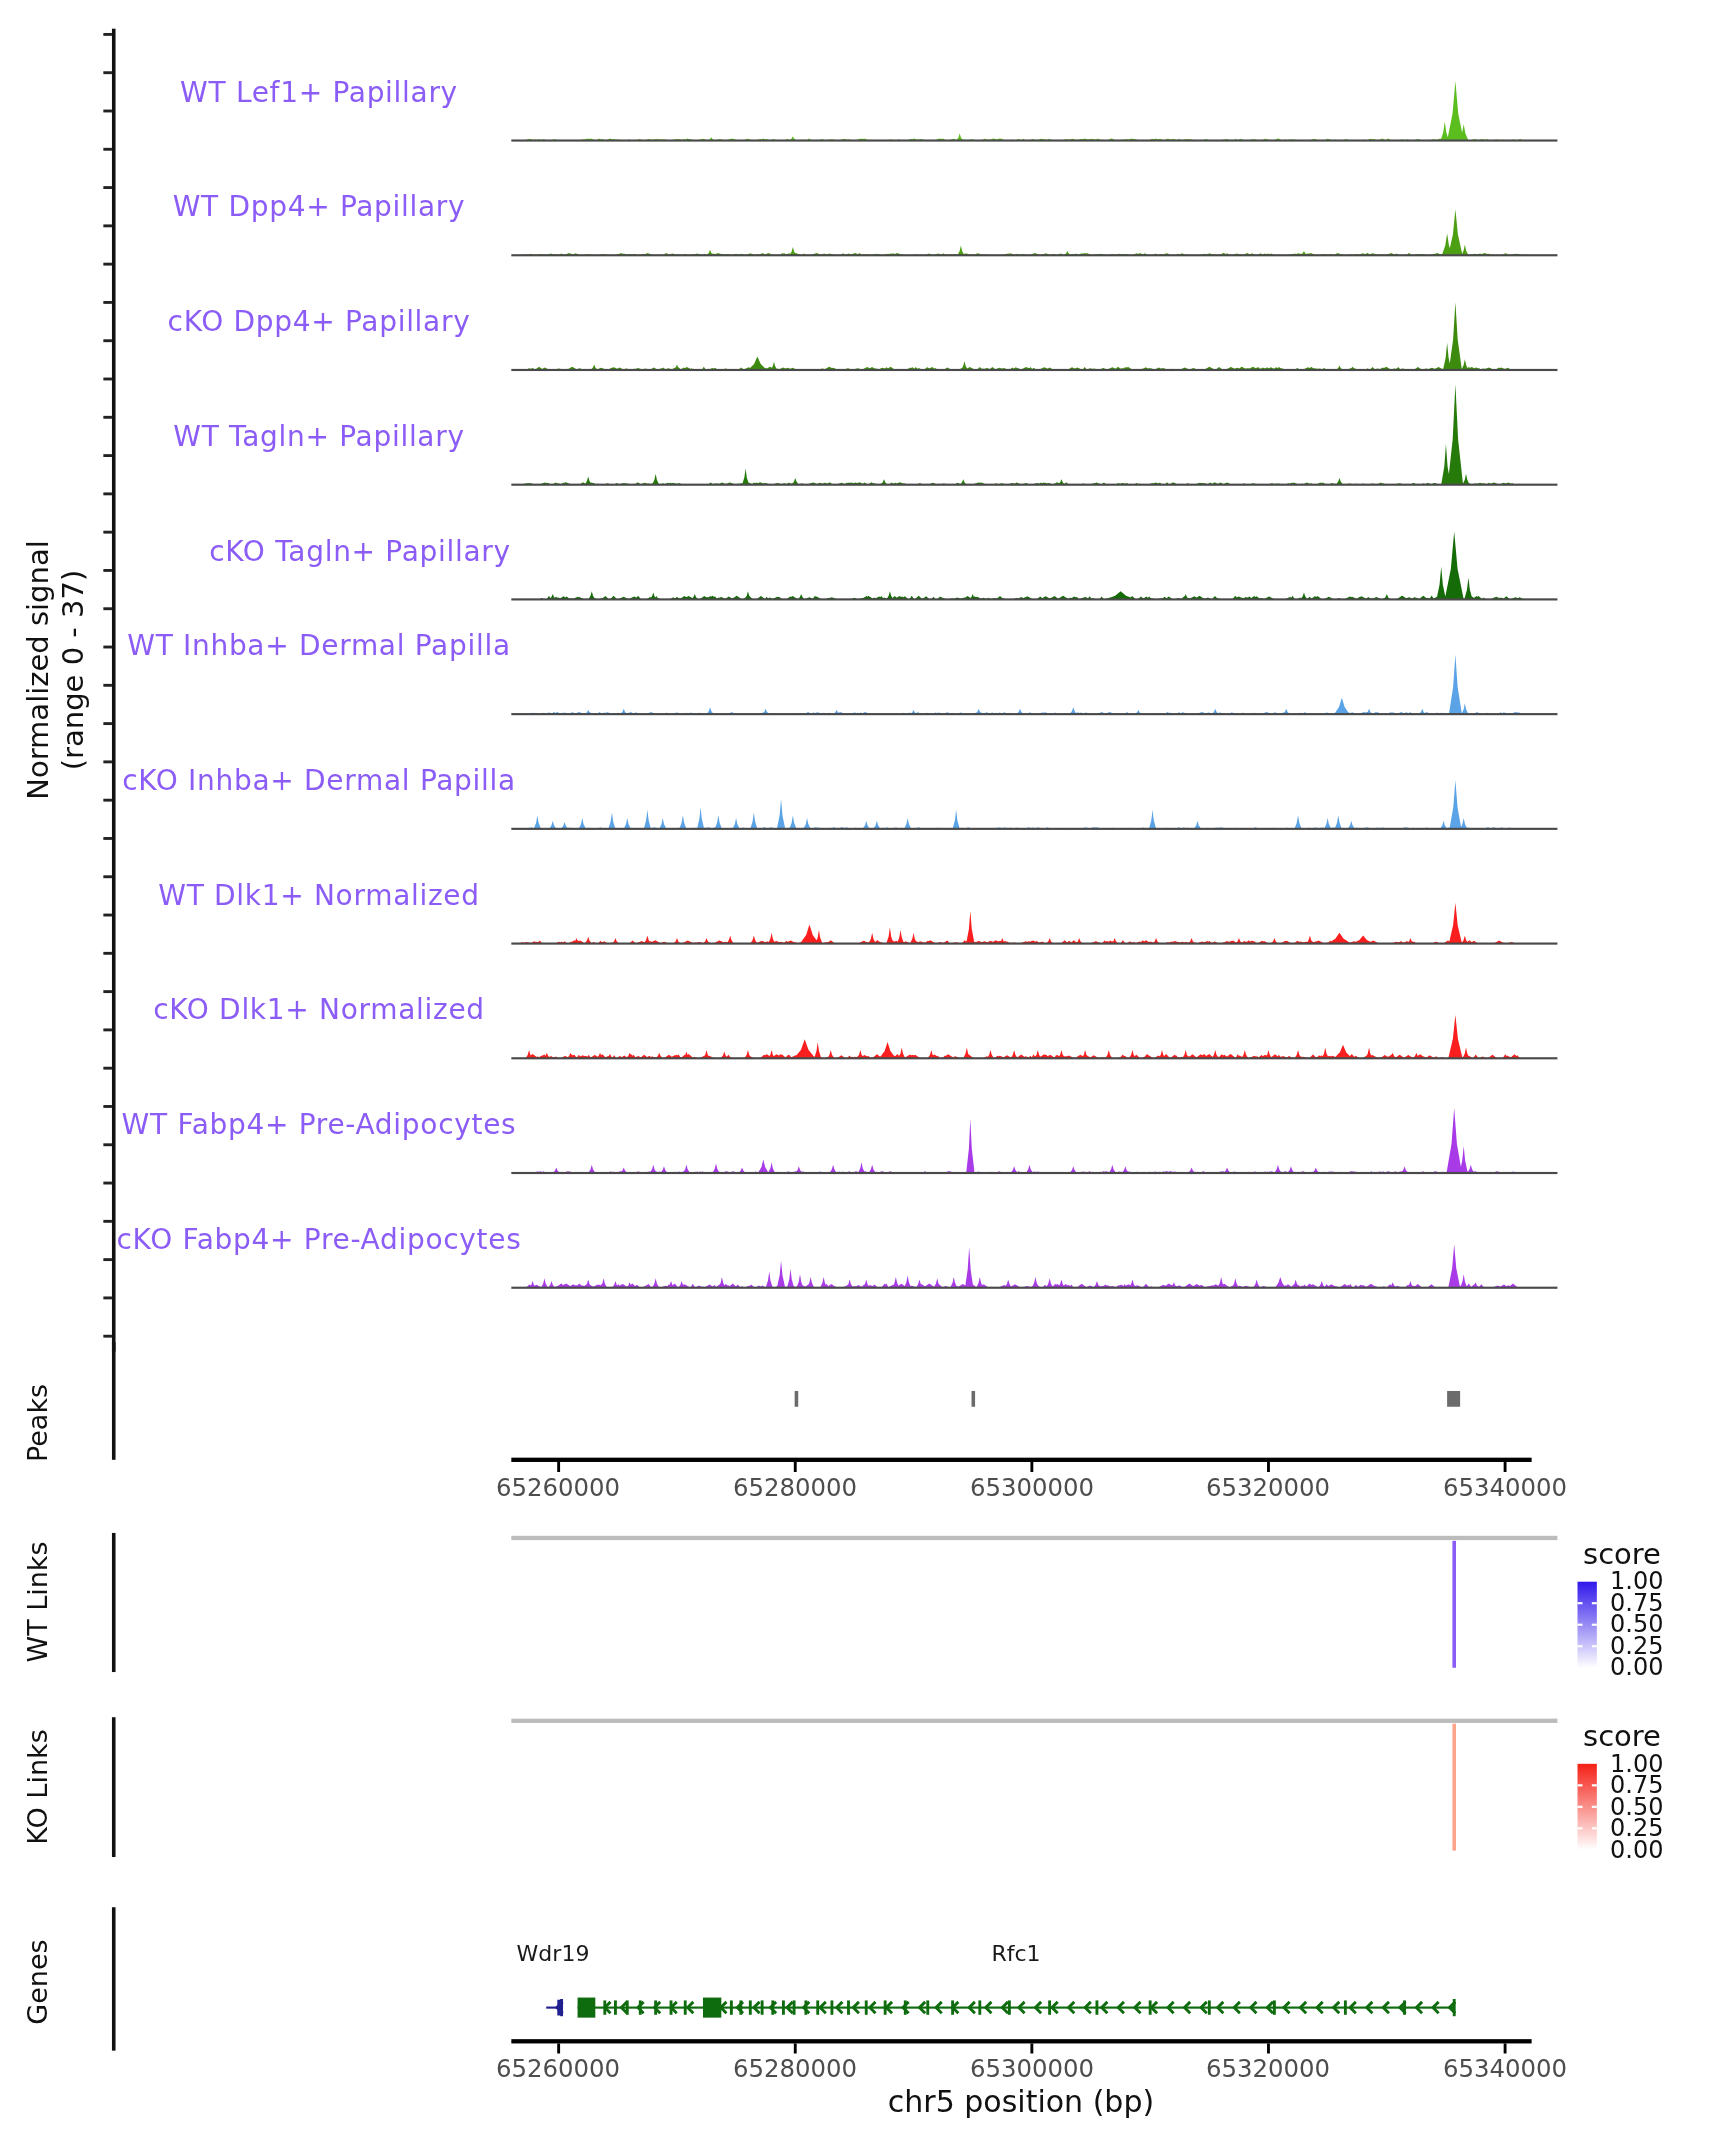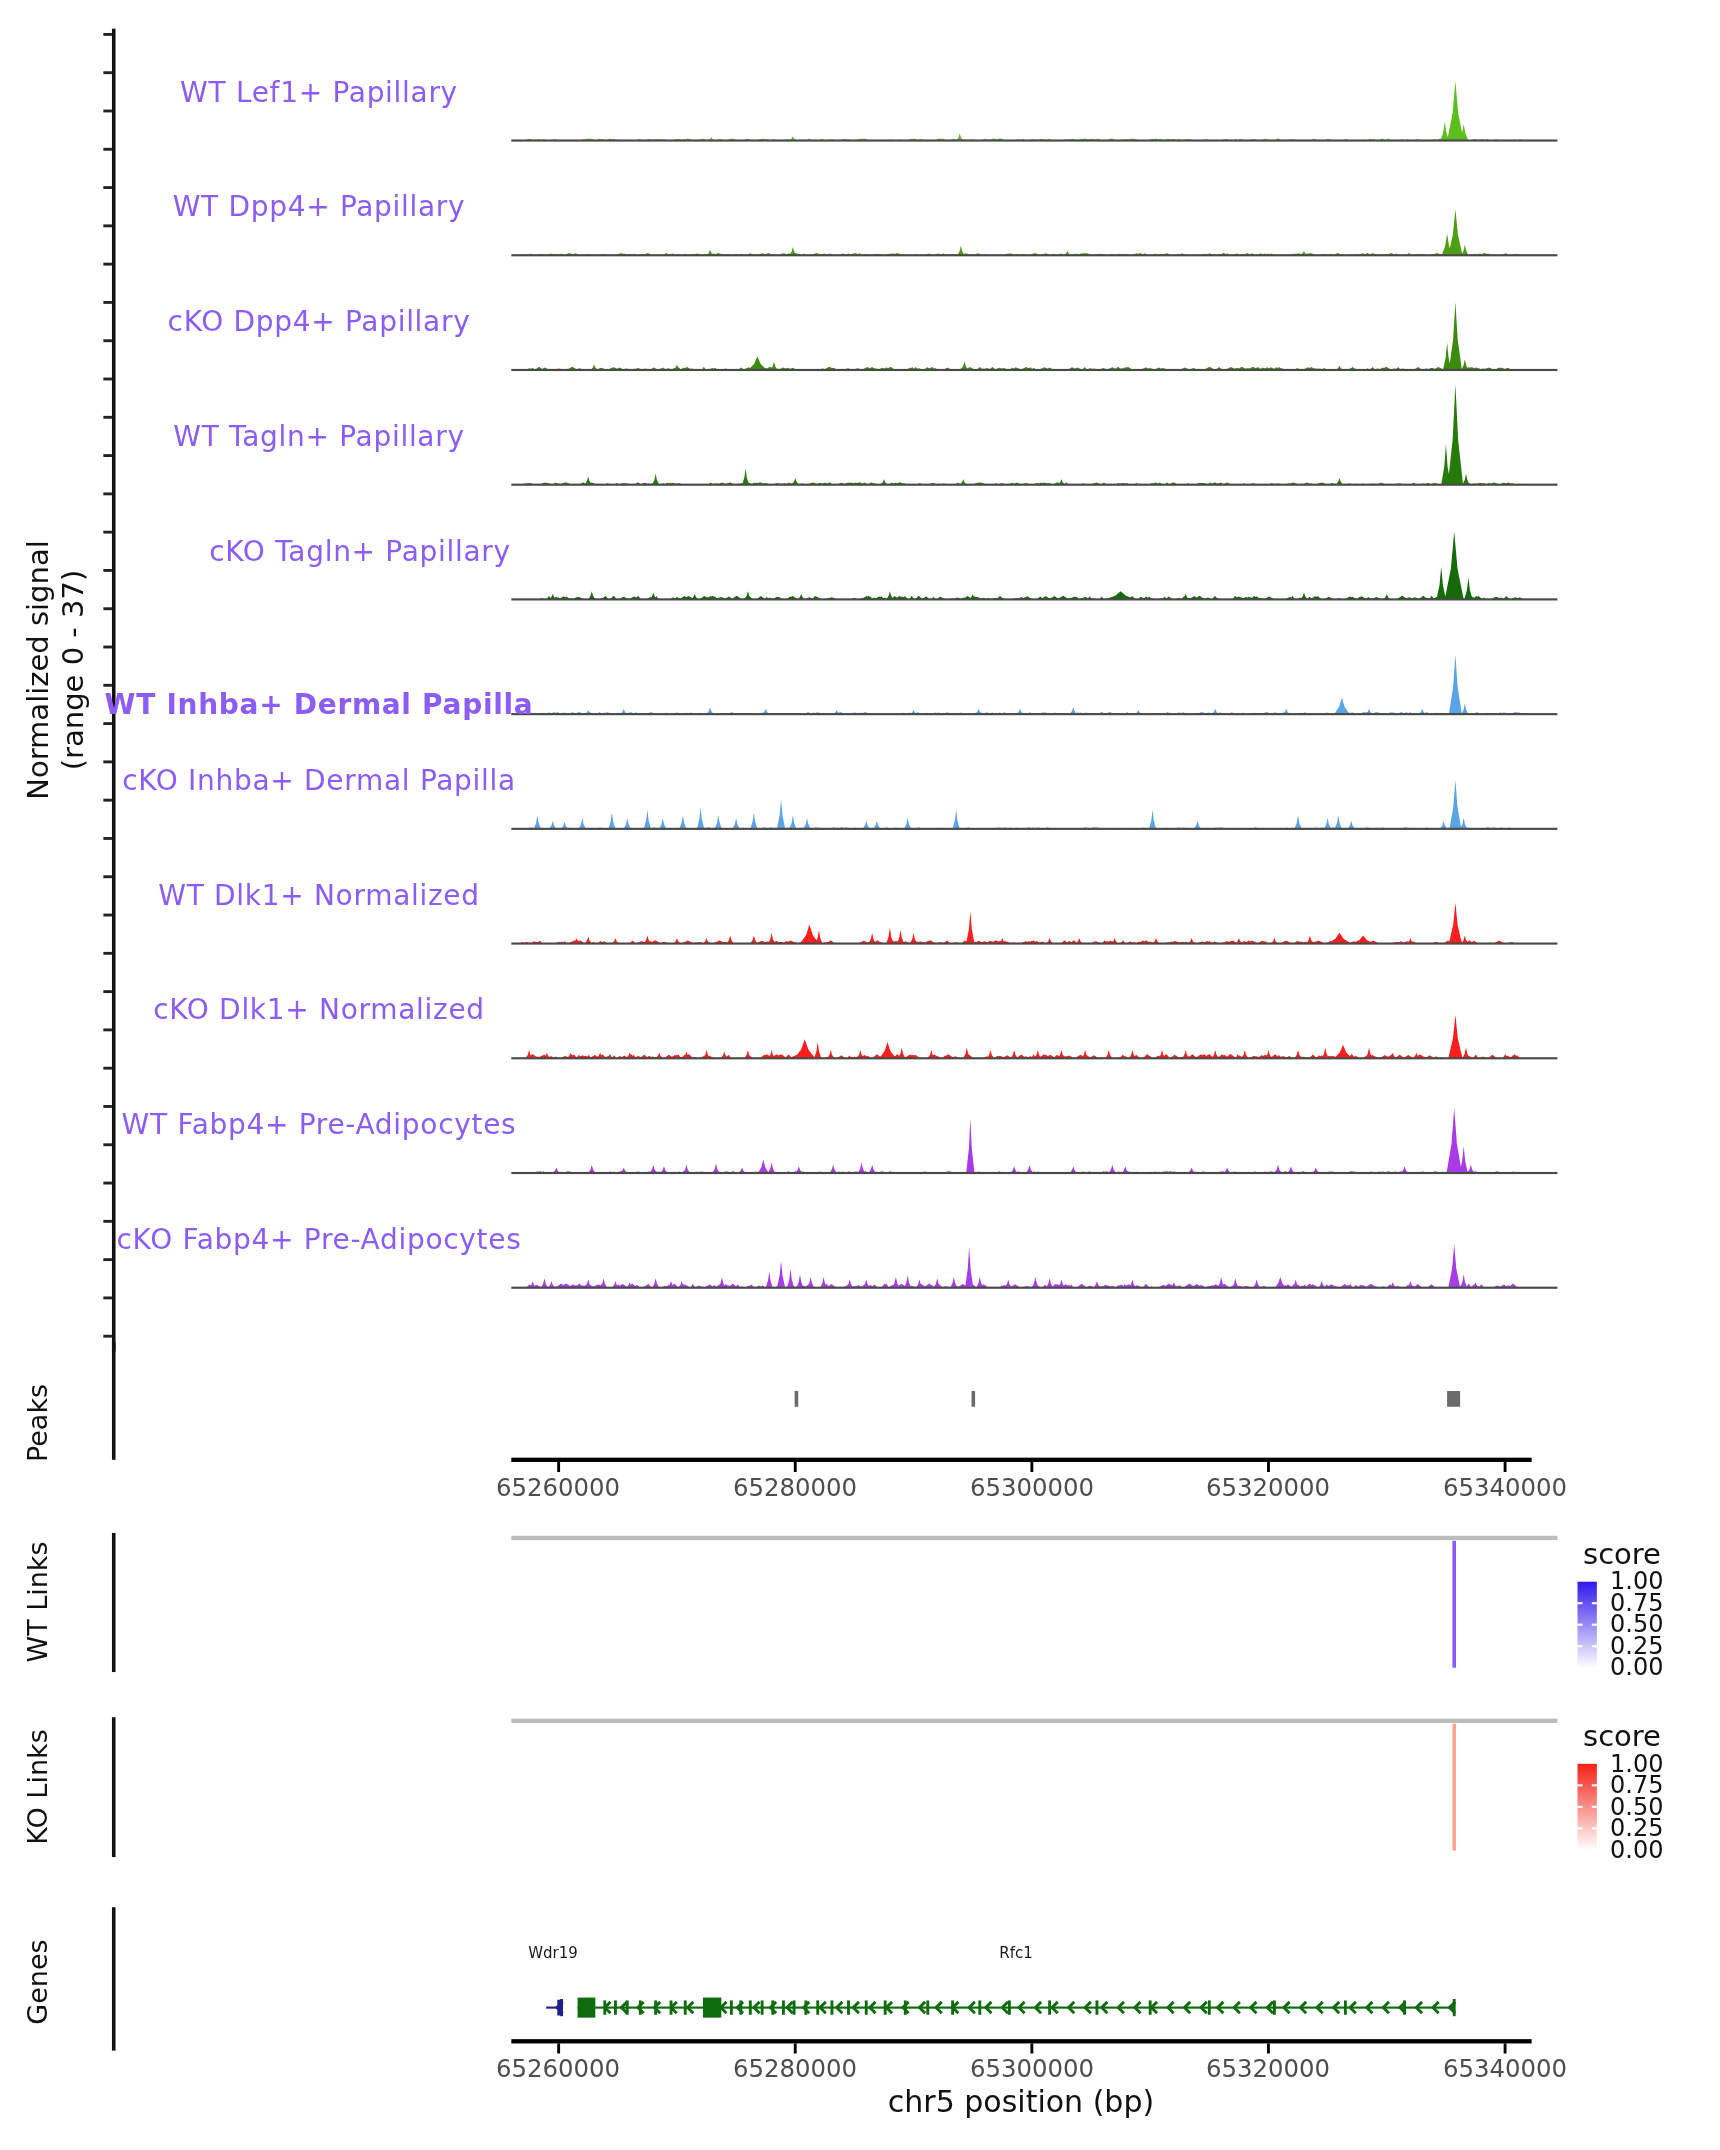--- a/index.html
+++ b/index.html
@@ -5,21 +5,21 @@
   html,body{margin:0;padding:0;background:#fff;}
   #figure{position:relative;width:1721px;height:2151px;background:#fff;
           font-family:"DejaVu Sans","Liberation Sans",sans-serif;overflow:hidden;}
   #fig{position:absolute;left:0;top:0;}
   .rot{position:absolute;transform:translate(-50%,-50%) rotate(-90deg);
        white-space:nowrap;color:#111;text-align:center;}
   .ylab{font-size:29px;line-height:1.2;white-space:pre;}
   .sect{font-size:27px;}
   .txt{position:absolute;color:#111;text-align:center;white-space:nowrap;}
   .xtitle{font-size:30px;transform:translate(-50%,-50%);}
-  .genelab{font-size:15px;color:#1a1a1a;transform:translate(-50%,-50%);}
+  .genelab{font-size:22px;color:#1a1a1a;transform:translate(-50%,-50%);}
   .scoretitle{font-size:29px;transform:translate(-50%,-50%);}
   .tracklab{position:absolute;font-size:28px;color:#8b5cf6;text-align:center;
             transform:translate(-50%,-50%);white-space:nowrap;letter-spacing:0.7px;}
   .ticklab{position:absolute;font-size:24.4px;color:#4d4d4d;transform:translate(-50%,-50%);white-space:nowrap;}
   .scorelab{position:absolute;font-size:24px;color:#111;transform:translate(0,-50%);white-space:nowrap;}
 </style>
 </head>
 <body>
 
 <div id="figure">
@@ -267,21 +267,21 @@
   <div class="txt genelab" style="left:1016px;top:1953px;">Rfc1</div>
 
   <div class="txt xtitle" style="left:1021px;top:2101px;text-align:right;">chr5 position (bp)</div>
 
   <div id="labels">
       <div class="tracklab" style="left: 319px; top: 92px;">WT Lef1+ Papillary</div>
       <div class="tracklab" style="left: 319px; top: 206px;">WT Dpp4+ Papillary</div>
       <div class="tracklab" style="left: 319px; top: 321px;">cKO Dpp4+ Papillary</div>
       <div class="tracklab" style="left: 319px; top: 436px;">WT Tagln+ Papillary</div>
       <div class="tracklab" style="left: 319px; top: 551px; margin-left: 41px;">cKO Tagln+ Papillary</div>
-      <div class="tracklab" style="left: 319px; top: 704px; font-weight: bold;">WT Inhba+ Dermal Papilla</div>
+      <div class="tracklab" style="left: 319px; top: 645px;">WT Inhba+ Dermal Papilla</div>
       <div class="tracklab" style="left: 319px; top: 780px;">cKO Inhba+ Dermal Papilla</div>
       <div class="tracklab" style="left: 319px; top: 895px;">WT Dlk1+ Normalized</div>
       <div class="tracklab" style="left: 319px; top: 1009px;">cKO Dlk1+ Normalized</div>
       <div class="tracklab" style="left: 319px; top: 1124px;">WT Fabp4+ Pre-Adipocytes</div>
       <div class="tracklab" style="left: 319px; top: 1239px;">cKO Fabp4+ Pre-Adipocytes</div>
       <div class="ticklab" style="left: 558px; top: 1487px;">65260000</div>
       <div class="ticklab" style="left: 795px; top: 1487px;">65280000</div>
       <div class="ticklab" style="left: 1032px; top: 1487px;">65300000</div>
       <div class="ticklab" style="left: 1268px; top: 1487px;">65320000</div>
       <div class="ticklab" style="left: 1505px; top: 1487px;">65340000</div>

